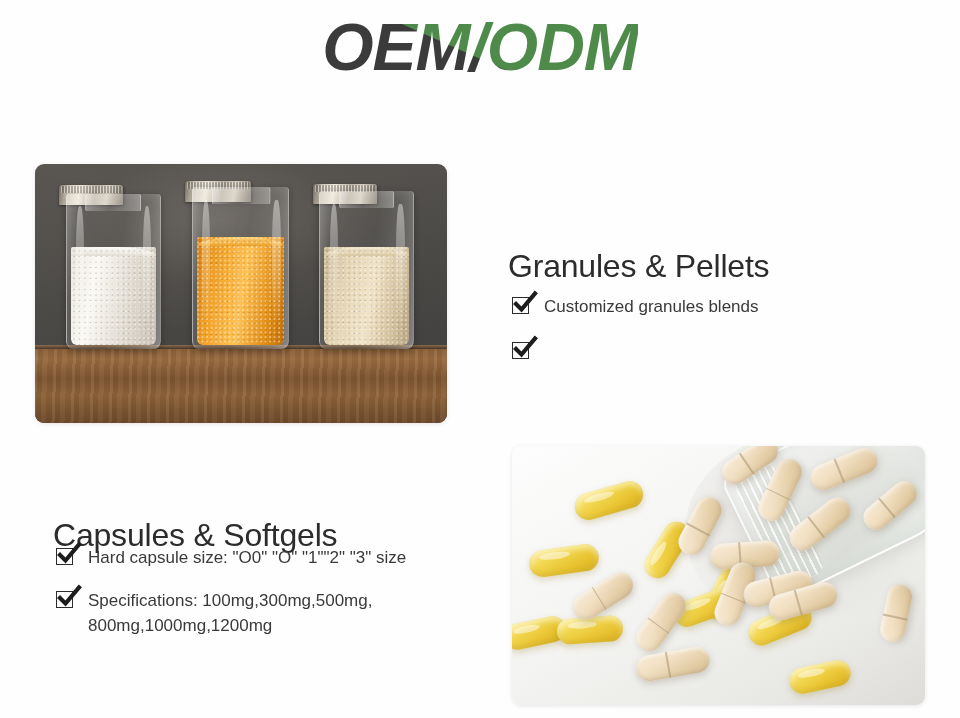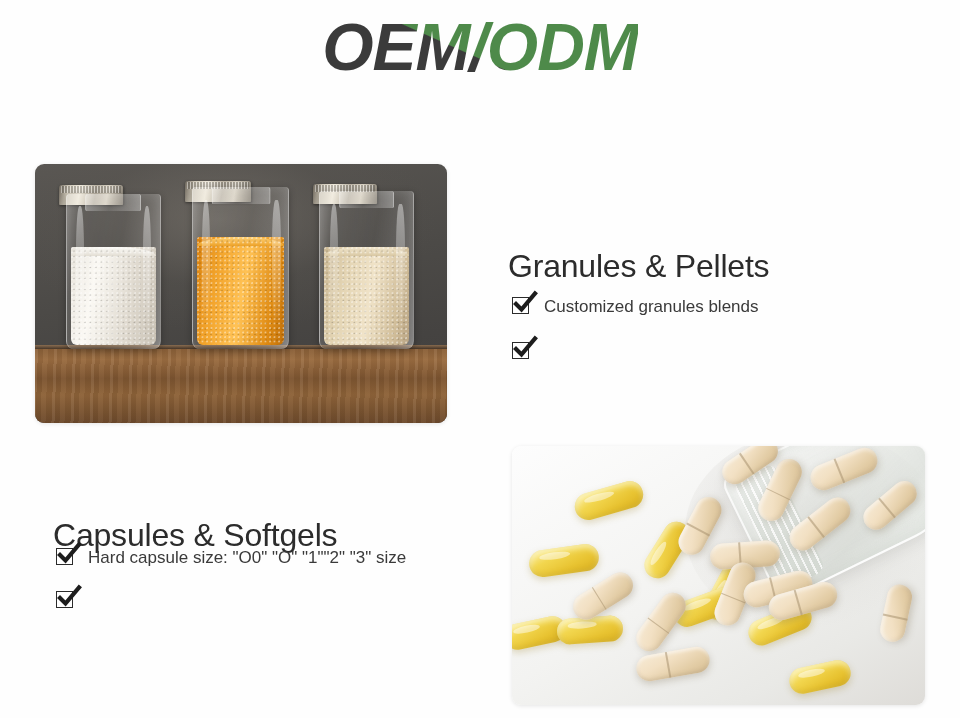--- a/index.html
+++ b/index.html
@@ -270,14 +270,15 @@
         </svg>
     </span>
     <span>Hard capsule size: "O0" "O" "1""2" "3" size</span>
   </li>
   <li class="feature-item">
     <span class="check-box">
       <svg width="26" height="26" viewBox="0 0 26 26">
           <path d="M4 13 L9.5 18.5 L23 2.5" stroke="#1d1d1d" stroke-width="4.2" fill="none" stroke-linecap="square"></path>
         </svg>
     </span>
+    <span>Specifications: 100mg,300mg,500mg, 800mg,1000mg,1200mg</span>
   </li>
 </ul>
 
 </body></html>

